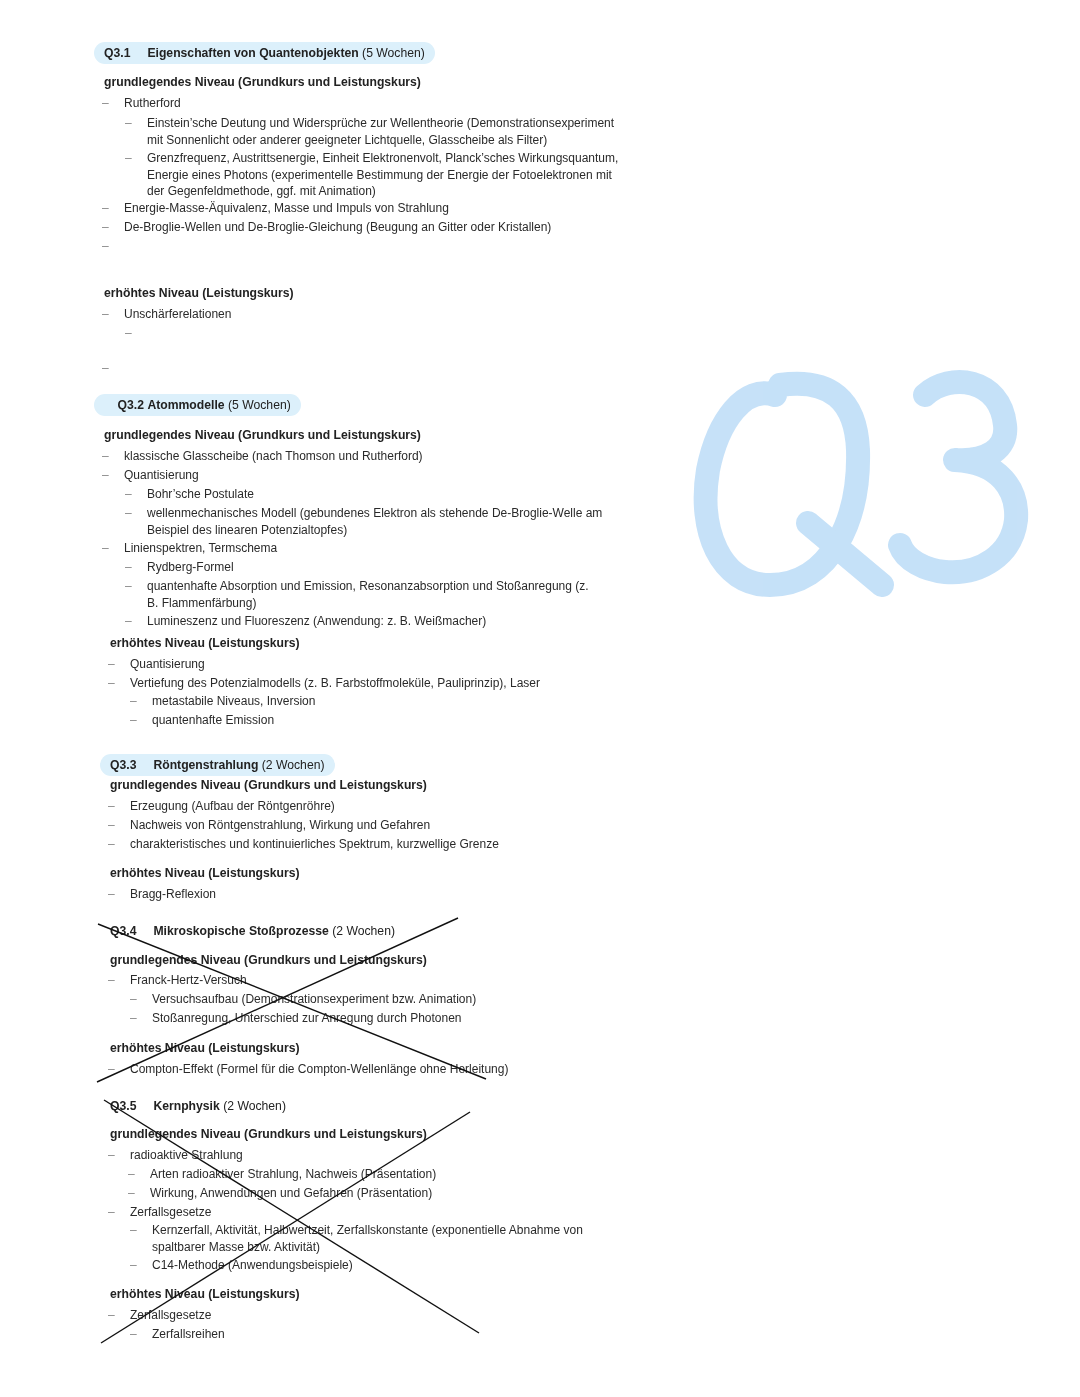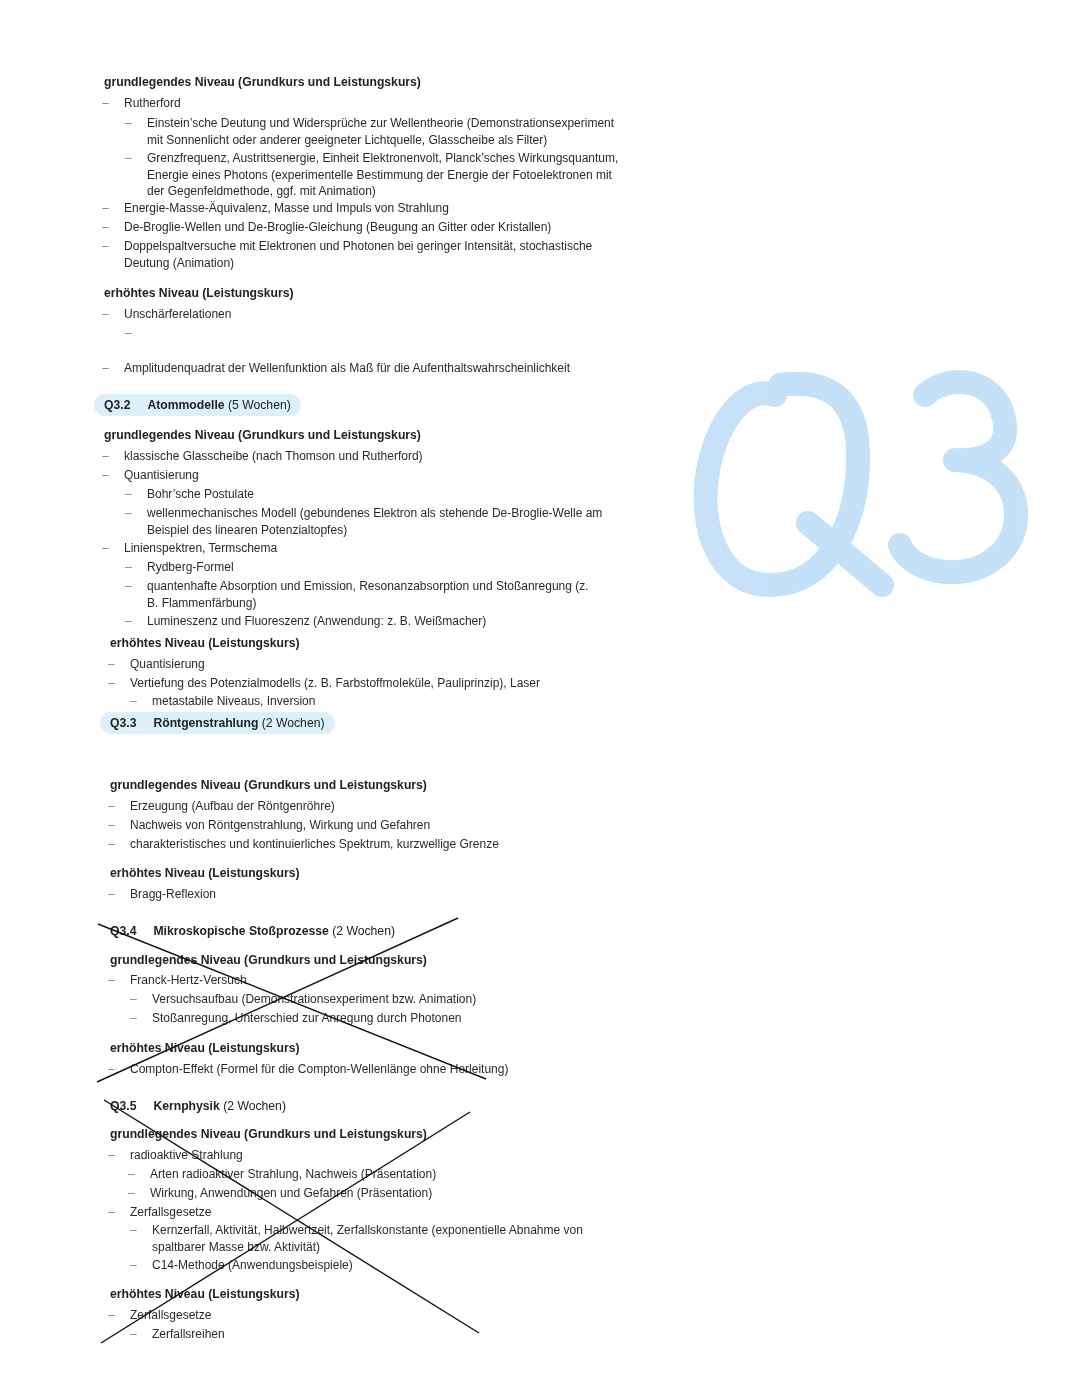--- a/index.html
+++ b/index.html
@@ -27,55 +27,60 @@
   .item .dash {
     position: absolute; left: -22px; top: 0; color: #888;
   }
   .overlay { position: absolute; left: 0; top: 0; pointer-events: none; }
 </style>
 </head>
 <body>
 
 <div class="page">
 
+  <div class="section-head hl" style="left:94px;top:42px;">
+    <span class="num">Q3.1</span>
+    <span class="title">Eigenschaften von Quantenobjekten</span>
+    <span>(5 Wochen)</span>
+  </div>
   <div class="level" style="left:104px;top:75px;">grundlegendes Niveau (Grundkurs und Leistungskurs)</div>
   <div class="item" style="left:124px;top:95px;width:480px;"><span class="dash">–</span><span>Rutherford</span></div>
   <div class="item" style="left:147px;top:115px;width:470px;"><span class="dash">–</span><span>Einstein’sche Deutung und Widersprüche zur Wellentheorie (Demonstrationsexperiment mit Sonnenlicht oder anderer geeigneter Lichtquelle, Glasscheibe als Filter)</span></div>
   <div class="item" style="left:147px;top:150px;width:472px;"><span class="dash">–</span><span>Grenzfrequenz, Austrittsenergie, Einheit Elektronenvolt, Planck’sches Wirkungsquantum, Energie eines Photons (experimentelle Bestimmung der Energie der Fotoelektronen mit der Gegenfeldmethode, ggf. mit Animation)</span></div>
   <div class="item" style="left:124px;top:200px;width:500px;"><span class="dash">–</span><span>Energie-Masse-Äquivalenz, Masse und Impuls von Strahlung</span></div>
   <div class="item" style="left:124px;top:219px;width:500px;"><span class="dash">–</span><span>De-Broglie-Wellen und De-Broglie-Gleichung (Beugung an Gitter oder Kristallen)</span></div>
-  <div class="item" style="left:124px;top:238px;width:495px;"><span class="dash">–</span><span>Doppelspaltversuche mit Elektronen und Photonen bei geringer Intensität, stochastische Deutung (Animation)</span></div>
+  <div class="item" style="left:124px;top:238px;width:495px;"><span class="dash">–</span></div>
 
   <div class="level" style="left:104px;top:286px;">erhöhtes Niveau (Leistungskurs)</div>
   <div class="item" style="left:124px;top:306px;width:480px;"><span class="dash">–</span><span>Unschärferelationen</span></div>
   <div class="item" style="left:147px;top:325px;width:470px;"><span class="dash">–</span></div>
-  <div class="item" style="left:124px;top:360px;width:520px;"><span class="dash">–</span><span>Amplitudenquadrat der Wellenfunktion als Maß für die Aufenthaltswahrscheinlichkeit</span></div>
+  <div class="item" style="left:124px;top:360px;width:520px;"><span class="dash">–</span></div>
 
-  <div class="section-head hl" style="left:94px;top:394px;">
+  <div class="section-head hl" style="left:94px;top:394px;text-align:right;">
     <span class="num">Q3.2</span>
     <span class="title">Atommodelle</span>
     <span>(5 Wochen)</span>
   </div>
   <div class="level" style="left:104px;top:428px;">grundlegendes Niveau (Grundkurs und Leistungskurs)</div>
   <div class="item" style="left:124px;top:448px;width:480px;"><span class="dash">–</span><span>klassische Glasscheibe (nach Thomson und Rutherford)</span></div>
   <div class="item" style="left:124px;top:467px;width:480px;"><span class="dash">–</span><span>Quantisierung</span></div>
   <div class="item" style="left:147px;top:486px;width:460px;"><span class="dash">–</span><span>Bohr’sche Postulate</span></div>
   <div class="item" style="left:147px;top:505px;width:460px;"><span class="dash">–</span><span>wellenmechanisches Modell (gebundenes Elektron als stehende De-Broglie-Welle am Beispiel des linearen Potenzialtopfes)</span></div>
   <div class="item" style="left:124px;top:540px;width:480px;"><span class="dash">–</span><span>Linienspektren, Termschema</span></div>
   <div class="item" style="left:147px;top:559px;width:460px;"><span class="dash">–</span><span>Rydberg-Formel</span></div>
   <div class="item" style="left:147px;top:578px;width:450px;"><span class="dash">–</span><span>quantenhafte Absorption und Emission, Resonanzabsorption und Stoßanregung (z. B. Flammenfärbung)</span></div>
   <div class="item" style="left:147px;top:613px;width:460px;"><span class="dash">–</span><span>Lumineszenz und Fluoreszenz (Anwendung: z. B. Weißmacher)</span></div>
 
   <div class="level" style="left:110px;top:636px;">erhöhtes Niveau (Leistungskurs)</div>
   <div class="item" style="left:130px;top:656px;width:480px;"><span class="dash">–</span><span>Quantisierung</span></div>
   <div class="item" style="left:130px;top:675px;width:480px;"><span class="dash">–</span><span>Vertiefung des Potenzialmodells (z. B. Farbstoffmoleküle, Pauliprinzip), Laser</span></div>
   <div class="item" style="left:152px;top:693px;width:460px;"><span class="dash">–</span><span>metastabile Niveaus, Inversion</span></div>
   <div class="item" style="left:152px;top:712px;width:460px;"><span class="dash">–</span><span>quantenhafte Emission</span></div>
 
-  <div class="section-head hl" style="left:100px;top:712px;">
+  <div class="section-head hl" style="left:100px;top:754px;">
     <span class="num">Q3.3</span>
     <span class="title">Röntgenstrahlung</span>
     <span>(2 Wochen)</span>
   </div>
   <div class="level" style="left:110px;top:778px;">grundlegendes Niveau (Grundkurs und Leistungskurs)</div>
   <div class="item" style="left:130px;top:798px;width:480px;"><span class="dash">–</span><span>Erzeugung (Aufbau der Röntgenröhre)</span></div>
   <div class="item" style="left:130px;top:817px;width:480px;"><span class="dash">–</span><span>Nachweis von Röntgenstrahlung, Wirkung und Gefahren</span></div>
   <div class="item" style="left:130px;top:836px;width:480px;"><span class="dash">–</span><span>charakteristisches und kontinuierliches Spektrum, kurzwellige Grenze</span></div>
 
   <div class="level" style="left:110px;top:866px;">erhöhtes Niveau (Leistungskurs)</div>

